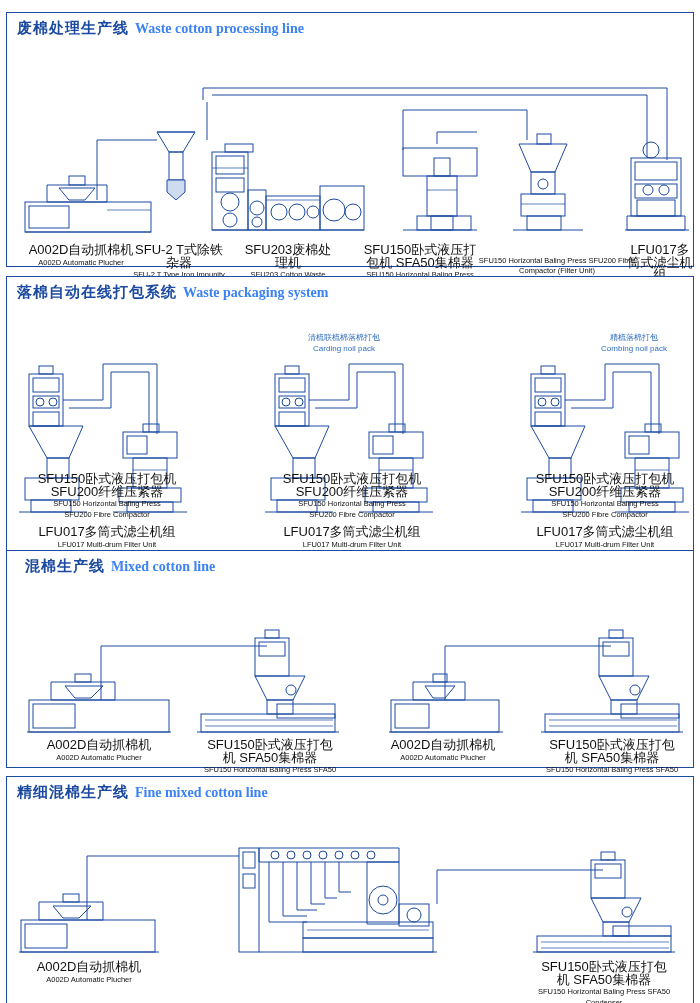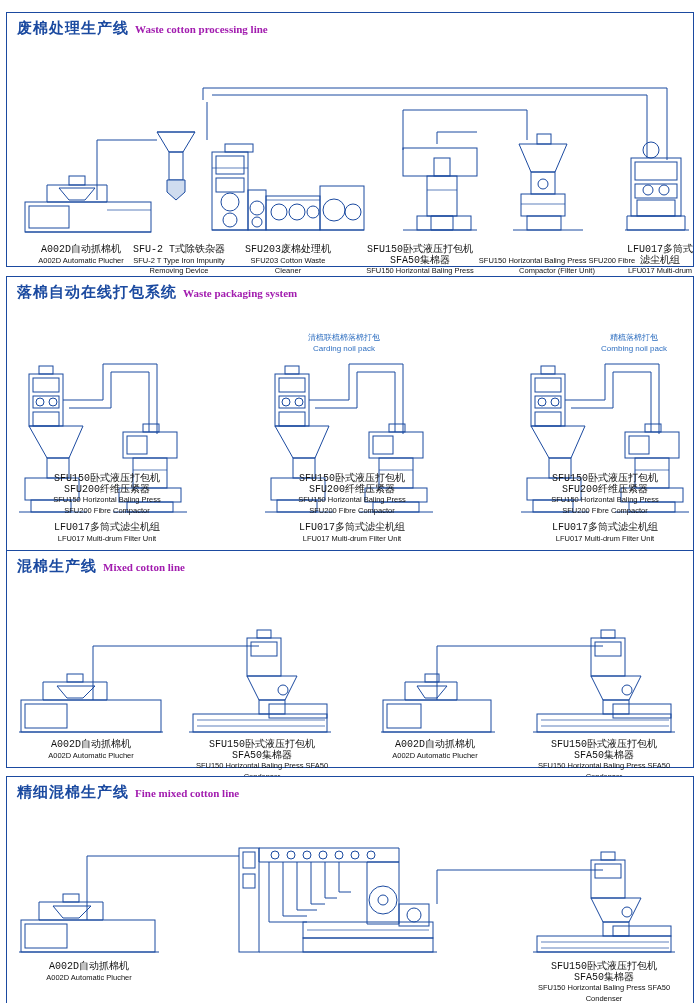--- a/index.html
+++ b/index.html
@@ -29,38 +29,38 @@
     font-family: "DejaVu Sans", sans-serif;
     font-weight: bold;
     font-size: 15px;
     color: #1b4aa0;
     letter-spacing: 1px;
     margin-top: 39px;
   }
   .sec-title .en {
     font-family: "Liberation Serif", serif;
     font-weight: bold;
-    font-size: 11px;
-    color: #a21caf;
+    font-size: 14px;
+    color: #3b82f6;
     margin-left: 6px;
     font-style: normal;
   }
   .diagram {
     position: relative;
   }
 
   .cap {
     position: absolute;
     text-align: center;
     font-size: 7.5px;
     line-height: 10.5px;
     color: #111;
     font-family: "Liberation Sans", sans-serif;
   }
-  .cap .cn { font-family: Liberation Mono, monospace; font-size: 10px; margin-top: 40px; }
+  .cap .cn { font-family: Liberation Sans, sans-serif; font-size: 13px; margin-top: 40px; }
   .cap .gap { display:block; height: 7px; }
 
   .sublabel {
     position: absolute;
     text-align: center;
     font-size: 8px;
     line-height: 11px;
     color: #2f6fc0;
     font-family: "Liberation Sans", sans-serif;
   }
@@ -316,21 +316,21 @@
         <span class="cn">SFU200纤维压紧器</span><br>
         <span>SFU150 Horizontal Baling Press</span><br>
         <span>SFU200 Fibre Compactor</span>
         <span class="gap"></span>
         <span class="cn">LFU017多筒式滤尘机组</span><br>
         <span>LFU017 Multi-drum Filter Unit</span>
       </div>
     </div>
   </div>
 
-  <div class="section" style="top:550px; height:218px;">
+  <div class="section" style="top:550px; height:218px;padding-left:8px;">
     <div class="sec-title">
       <span class="cn">混棉生产线</span><span class="en">Mixed cotton line</span>
     </div>
 
     <div class="diagram" style="height:180px;">
       <svg width="686" height="180" viewBox="0 0 686 180">
 
         <g>
           <path class="s" d="M86 122 L86 68 L252 68"></path>
 

